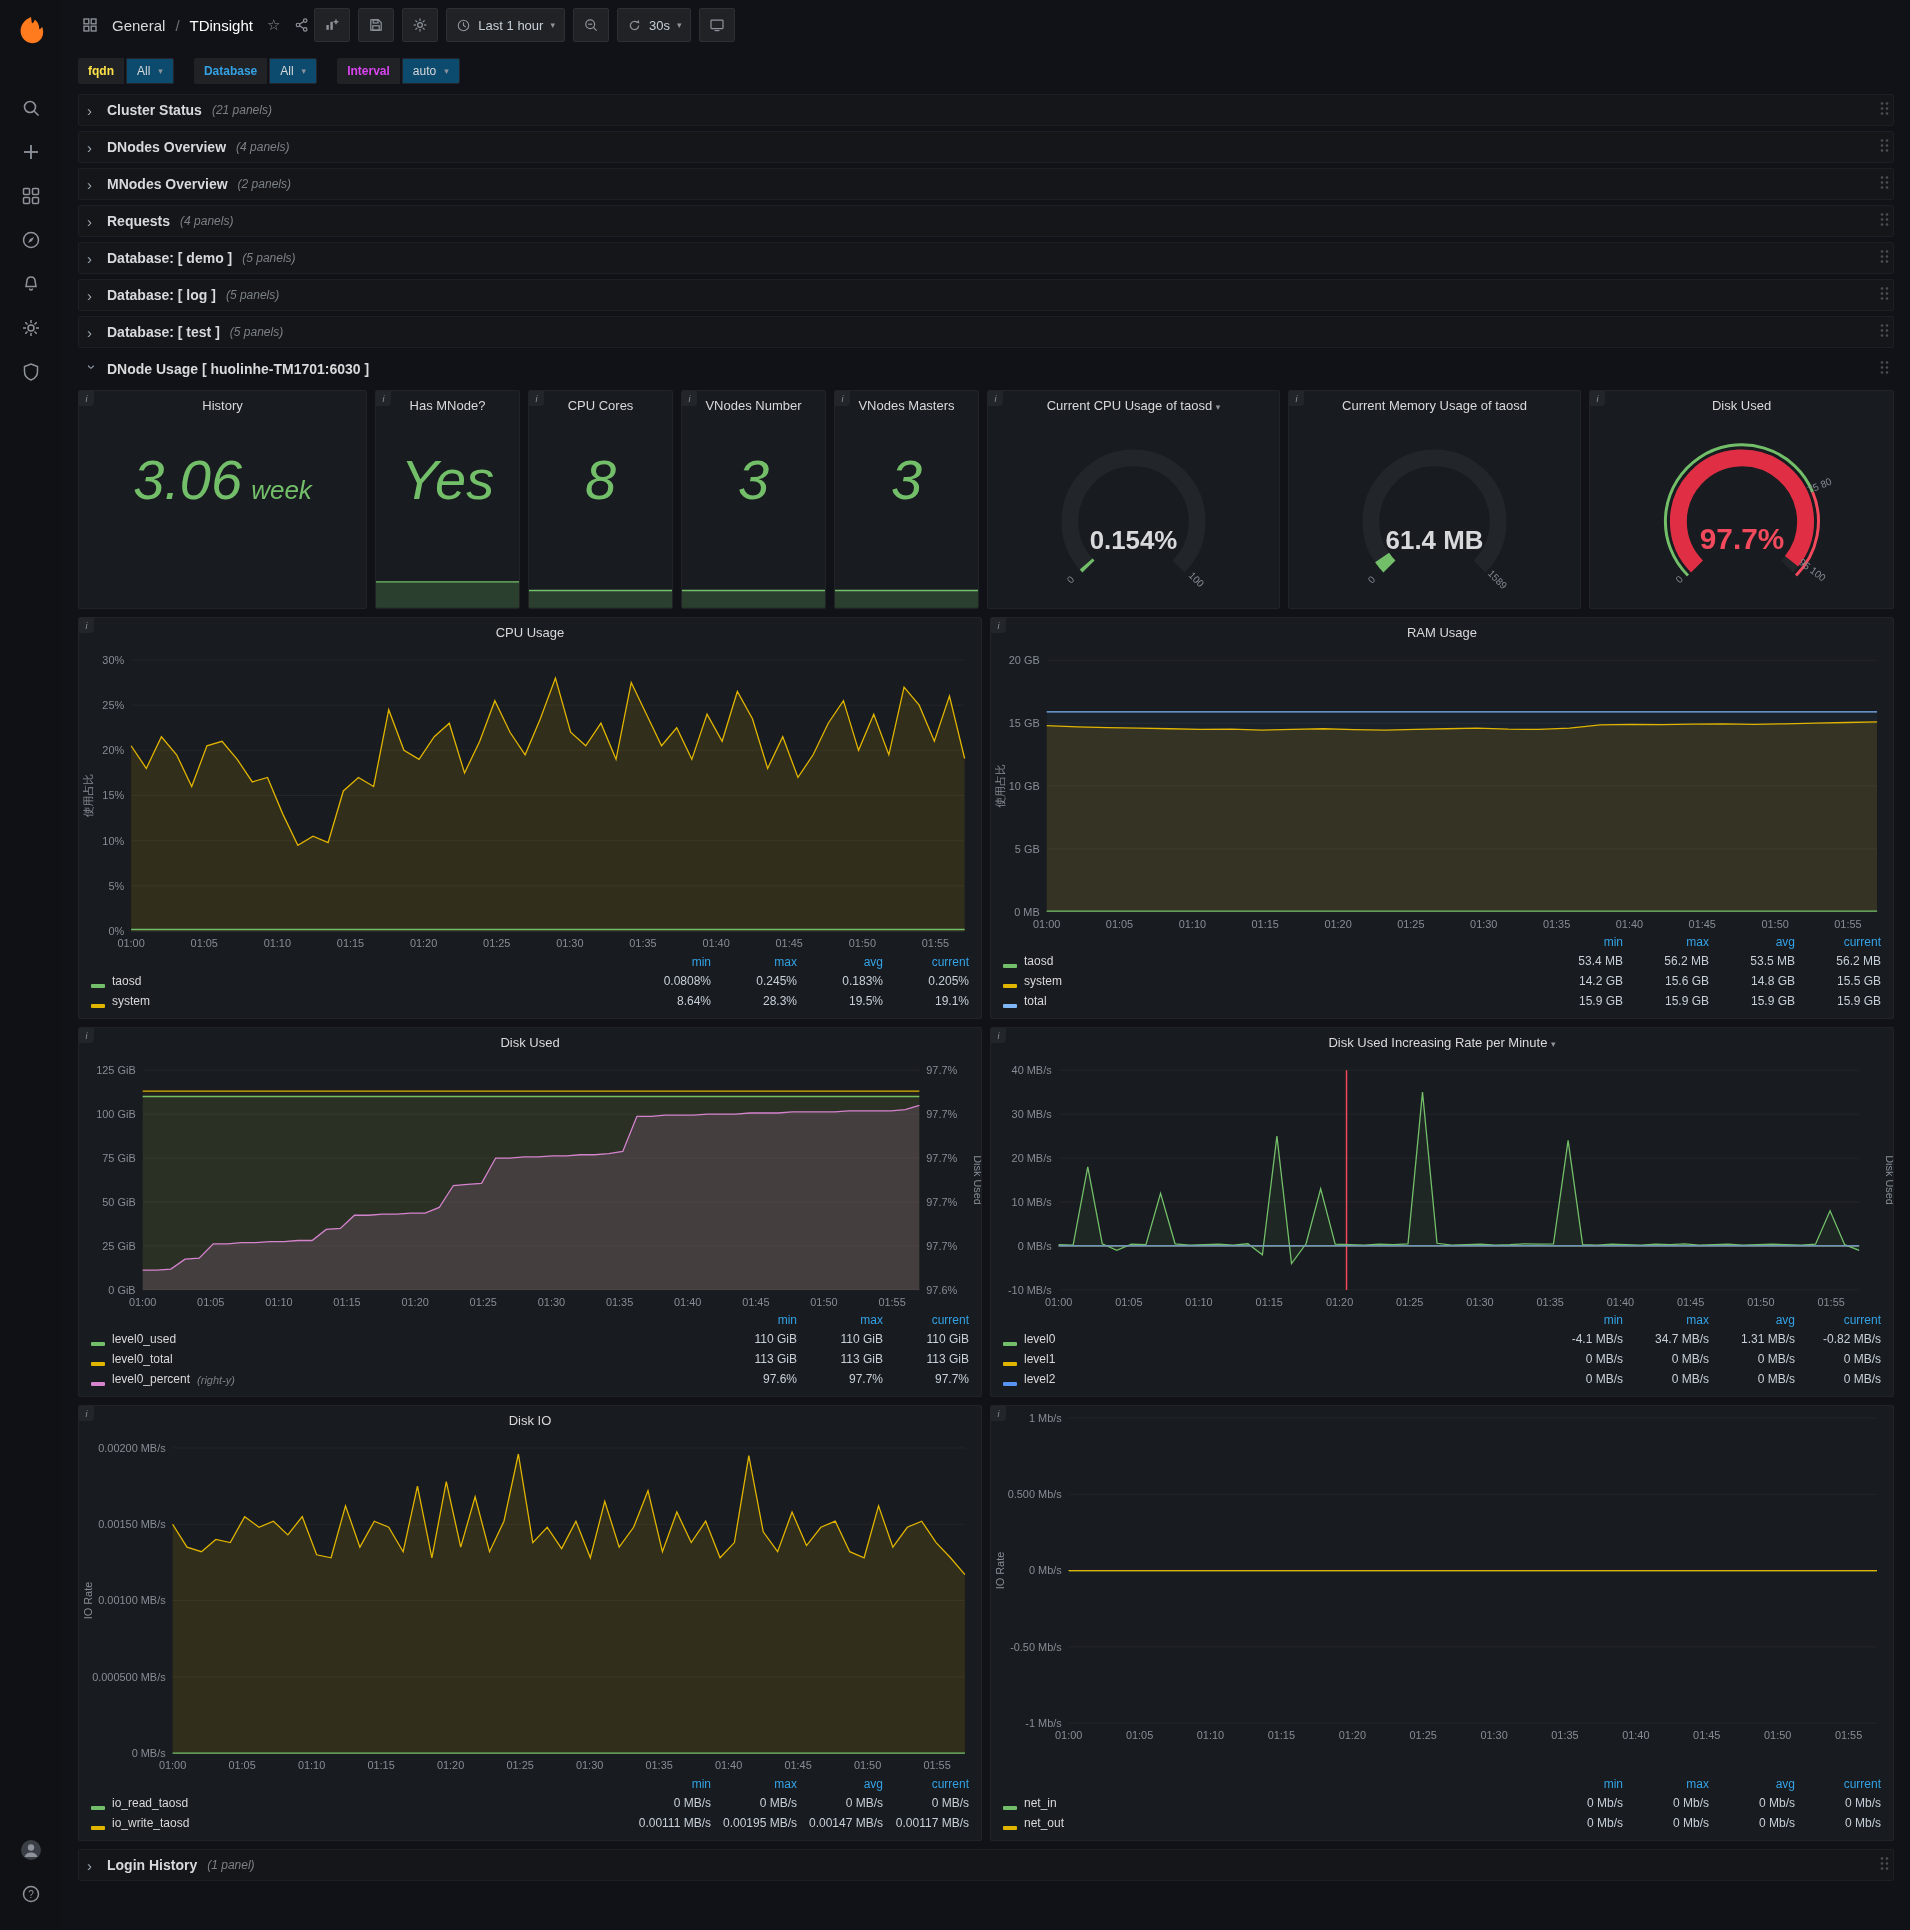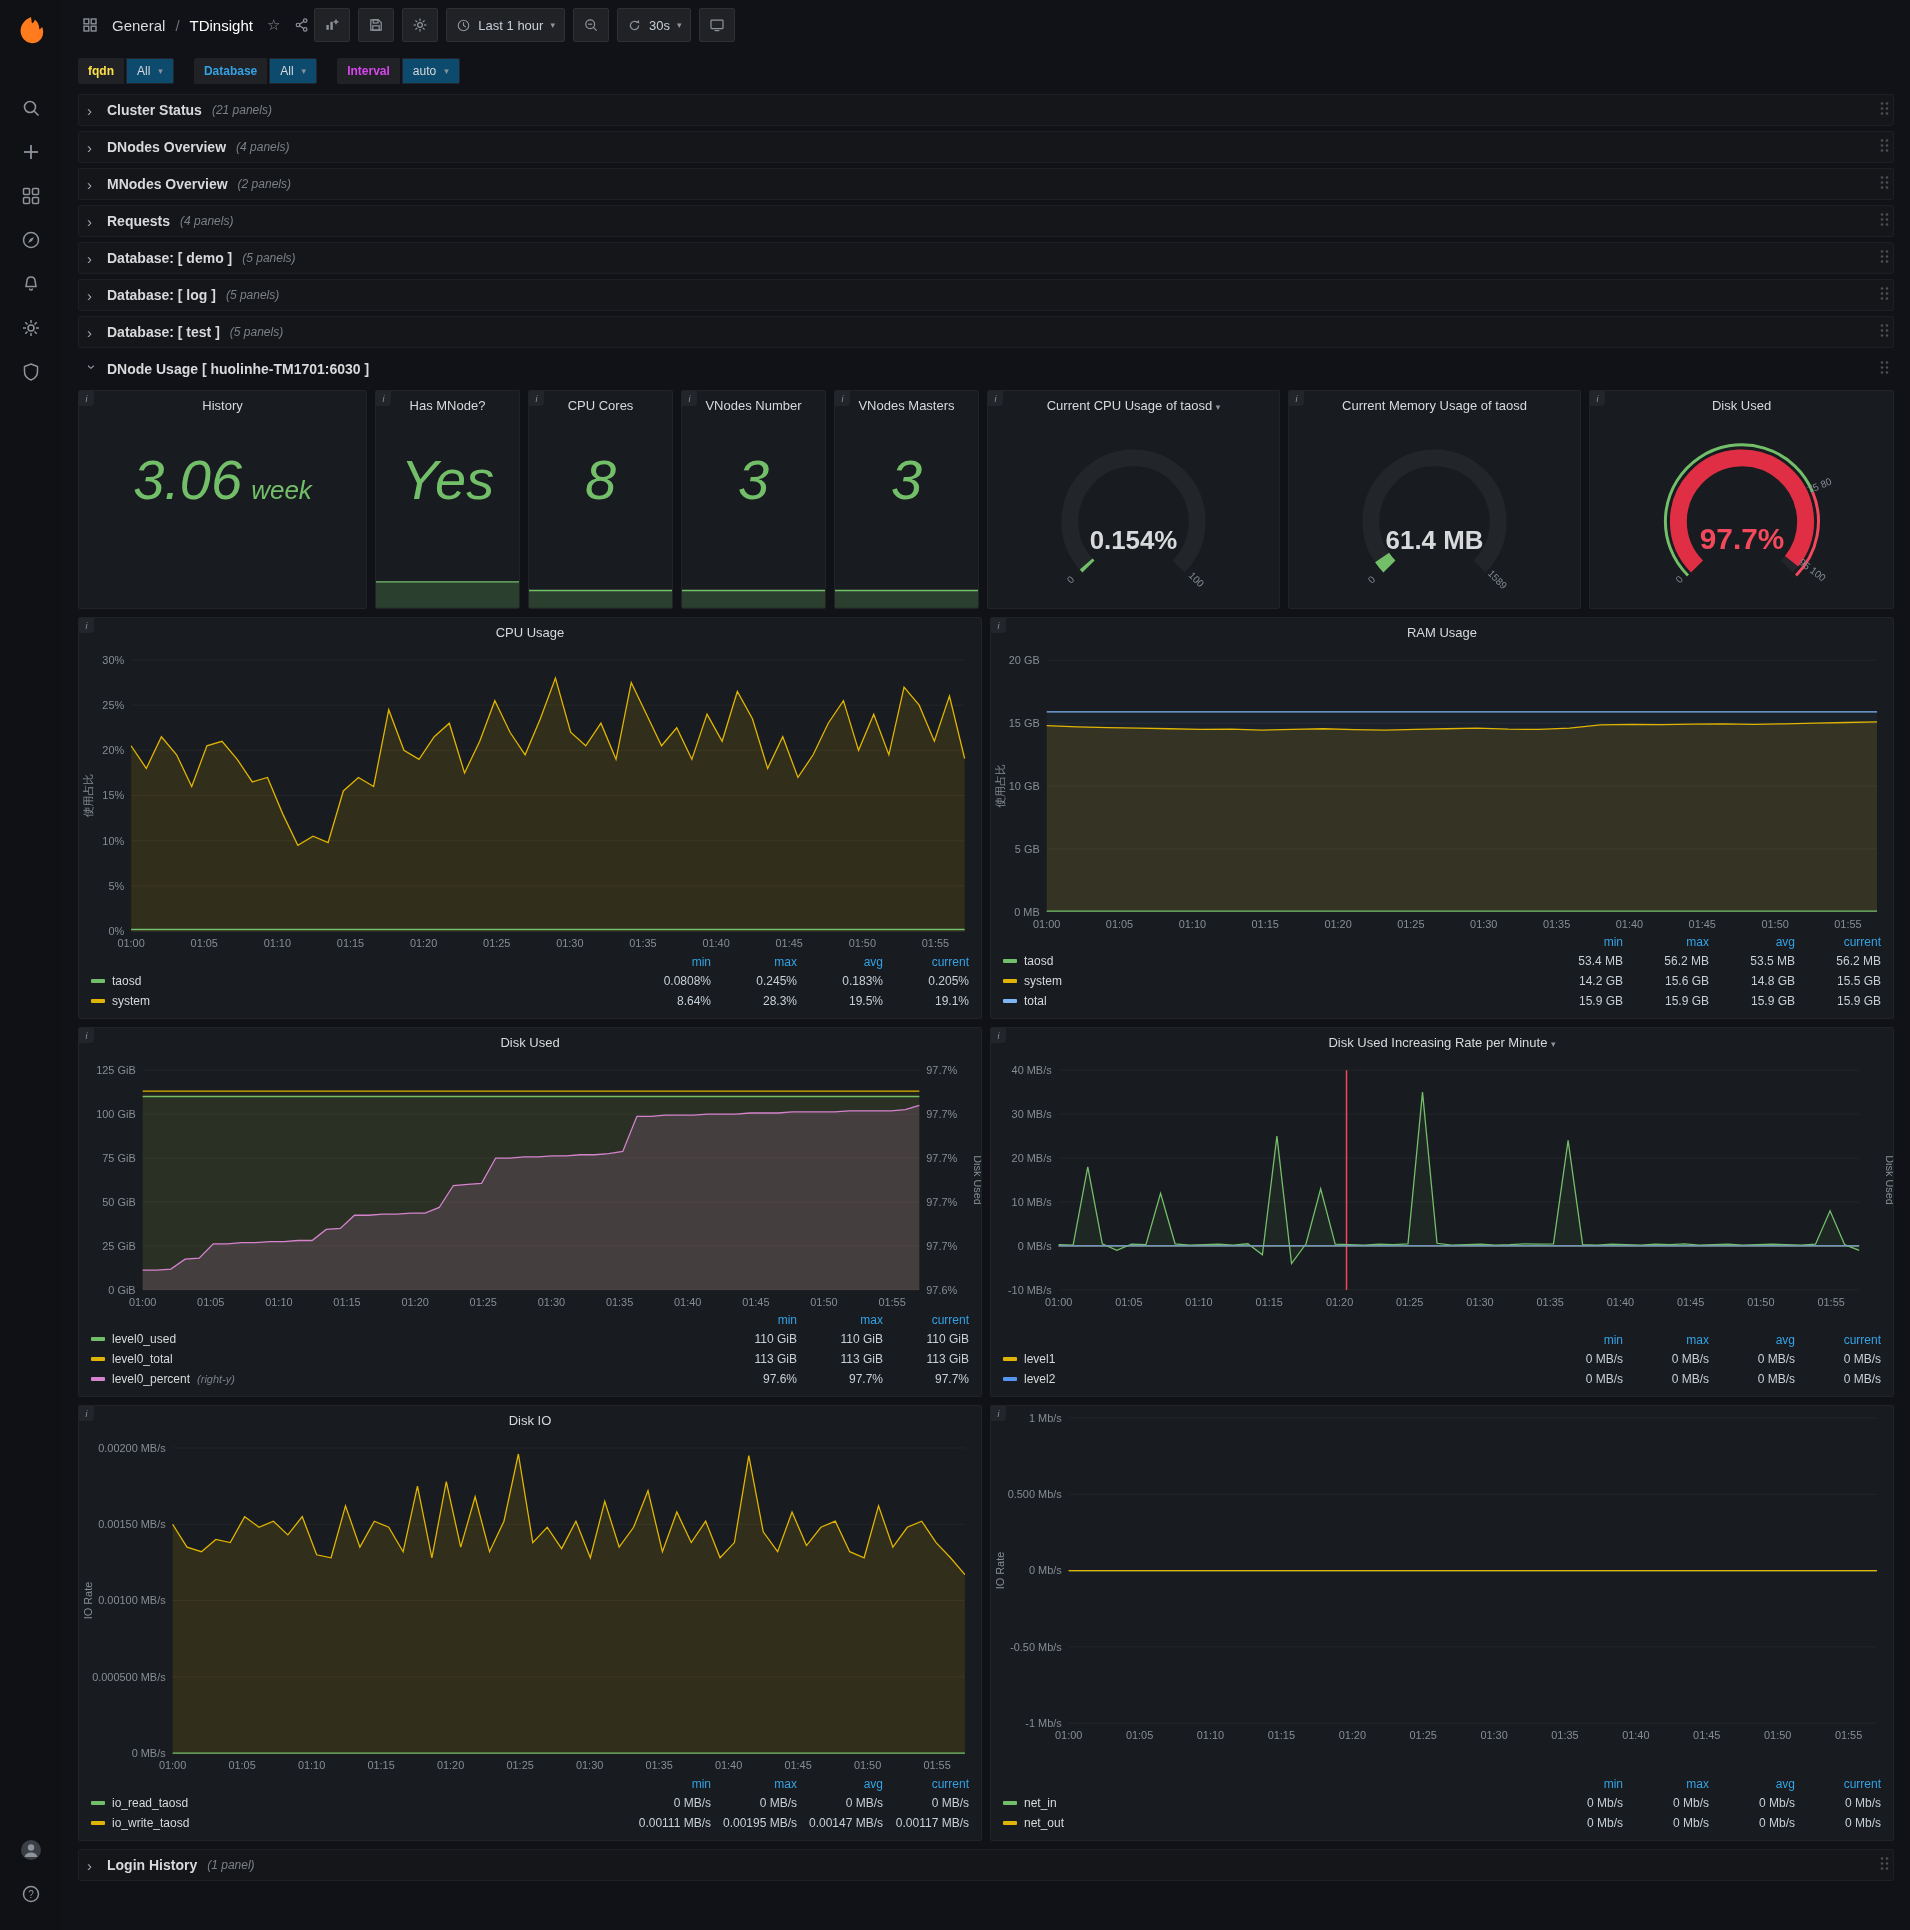--- a/index.html
+++ b/index.html
@@ -102,21 +102,21 @@
     display:grid; grid-template-columns:1fr 1fr; grid-template-rows:402px 370px 436px;
     gap:8px; margin-bottom:8px;
   }
   .plot { flex:1; min-height:0; }
   .plot svg text, .gauge-box svg text { font-family:"Liberation Sans","DejaVu Sans",sans-serif; }
 
   .legend { padding:0 12px 7px 12px; font-size:12px; }
   .lg-row { display:flex; align-items:center; height:20px; }
   .lg-head { height:18px; }
   .lg-head .lg-col { color:#33a2e5; }
-  .lg-name { flex:1; display:flex; align-items:center; gap:7px; color:#d8d9da; cursor:pointer; }
+  .lg-name { flex:1; display:flex; align-items:flex-end; gap:7px; color:#d8d9da; cursor:pointer; }
   .lg-name i { width:14px; height:4px; border-radius:1px; display:inline-block; }
   .lg-name em { color:#7b8087; font-style:italic; font-size:11px; }
   .lg-col { width:86px; text-align:right; color:#c7d0d9; }
 </style>
 </head>
 <body>
 
 <div class="app">
 
   <aside class="sidebar">
@@ -728,20 +728,27 @@
               </svg></div>
        <div class="legend">
               <div class="lg-row lg-head">
                 <span class="lg-name"></span>
                 <span class="lg-col">min</span>
                 <span class="lg-col">max</span>
                 <span class="lg-col">avg</span>
                 <span class="lg-col">current</span>
               </div>
               <div class="lg-row">
+      <span class="lg-name"><i style="background:#73bf69"></i>level0</span>
+                <span class="lg-col">-4.1 MB/s</span>
+                <span class="lg-col">34.7 MB/s</span>
+                <span class="lg-col">1.31 MB/s</span>
+                <span class="lg-col">-0.82 MB/s</span>
+              </div>
+              <div class="lg-row">
       <span class="lg-name"><i style="background:#e0b400"></i>level1</span>
                 <span class="lg-col">0 MB/s</span>
                 <span class="lg-col">0 MB/s</span>
                 <span class="lg-col">0 MB/s</span>
                 <span class="lg-col">0 MB/s</span>
               </div>
               <div class="lg-row">
       <span class="lg-name"><i style="background:#5794f2"></i>level2</span>
                 <span class="lg-col">0 MB/s</span>
                 <span class="lg-col">0 MB/s</span>

